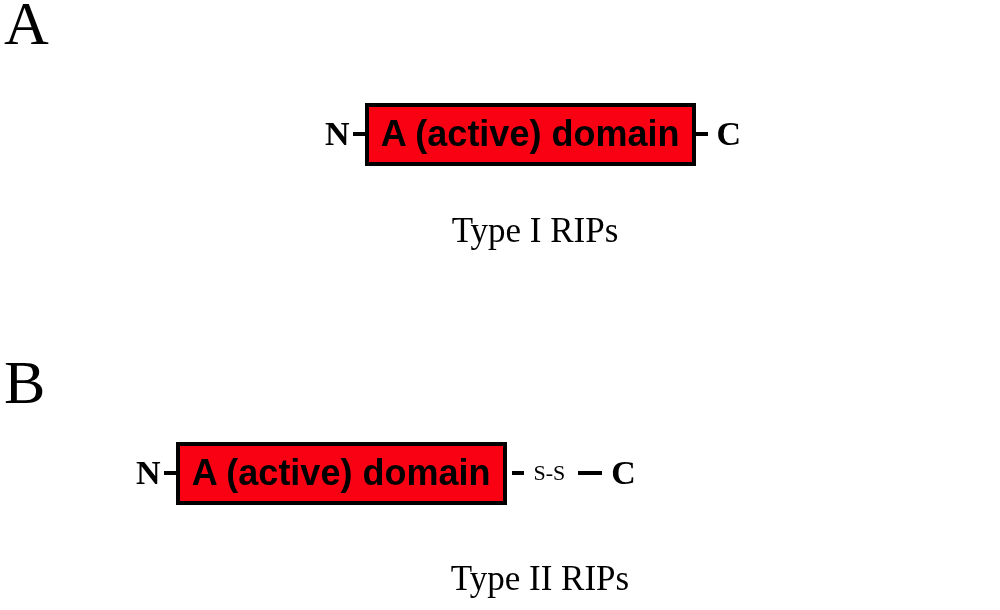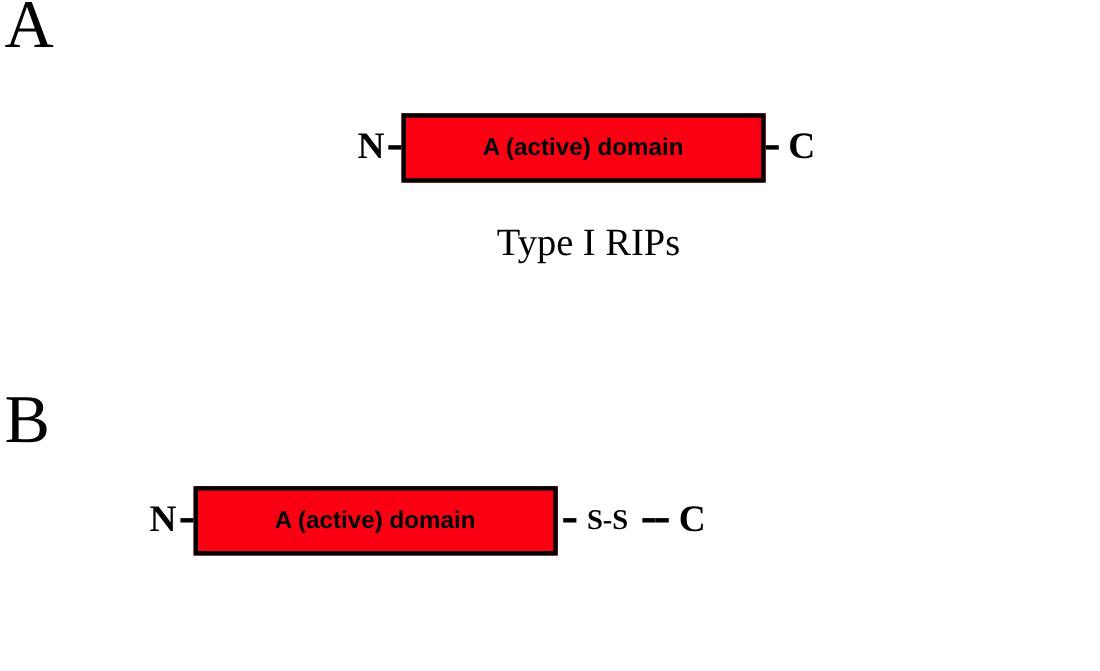--- a/index.html
+++ b/index.html
@@ -55,46 +55,46 @@
   .domain-box {
     box-sizing: border-box;
     height: 63px;
     border: 4px solid #000000;
     display: flex;
     align-items: center;
     justify-content: center;
     flex: 0 0 auto;
     font-family: "Liberation Sans", sans-serif;
     font-weight: 700;
-    font-size: 22px;
+    font-size: 36px;
     line-height: 1;
     color: #000000;
   }
   .domain-box.active  { width: 331px; background: var(--active-fill, #fa0013); }
   .domain-box.binding { width: 332px; background: var(--binding-fill, #ccccf2); }
 
   .ss-label {
-    font-weight: 700;
-    font-size: 26px;
+    font-weight: 400;
+    font-size: 22px;
     line-height: 1;
     margin-left: 10px;
     margin-right: 13px;
     white-space: nowrap;
     font-family: "Liberation Serif", serif;
   }
 
   .caption {
     position: absolute;
     text-align: center;
     font-size: 35px;
     line-height: 1.1;
     font-weight: 400;
     font-family: "Liberation Serif", serif;
   }
-  #caption-a { left: 365px; top: 202px; width: 340px; }
+  #caption-a { left: 365px; top: 212px; width: 340px; }
   #caption-b { left: 390px; top: 560px; width: 300px; }
 </style>
 </head>
 <body>
 
 <div class="figure">
 
   <div id="panel-a-letter" class="panel-letter">A</div>
 
   <div id="row-a" class="diagram-row">
@@ -117,14 +117,15 @@
     <div class="domain-box active">
       <span>A (active) domain</span>
     </div>
     <span class="tick gap-left"></span>
     <span class="ss-label">S-S</span>
     <span class="tick"></span>
     <span class="tick"></span>
     <span class="terminus c">C</span>
   </div>
 
+  <div id="caption-b" class="caption">Type II RIPs</div>
 
 </div>
 
 </body></html>

